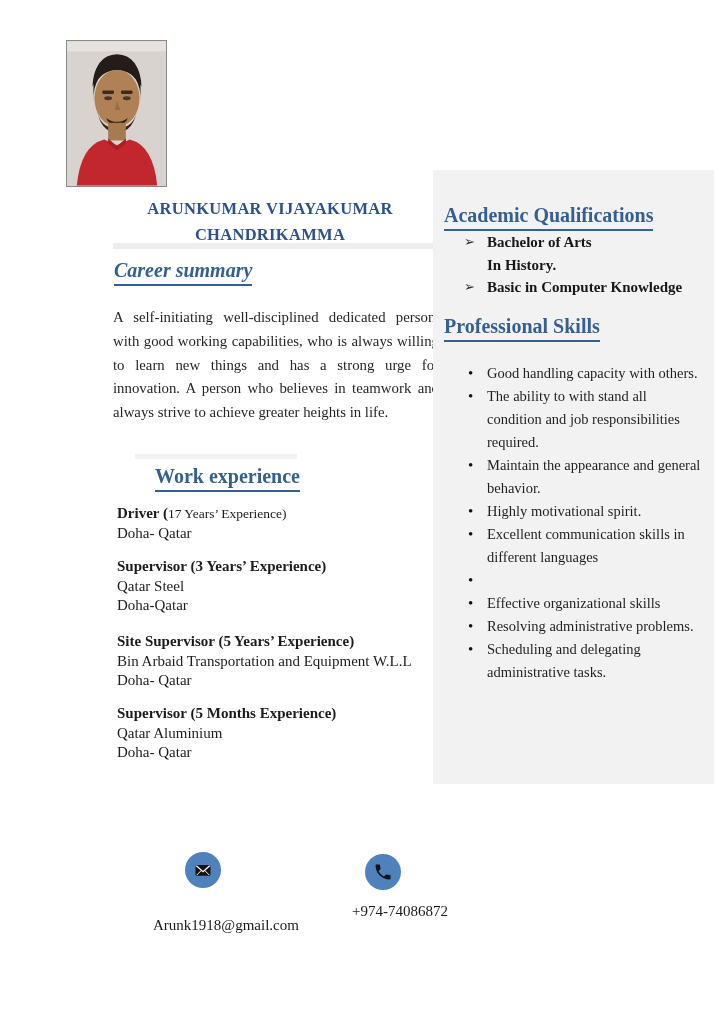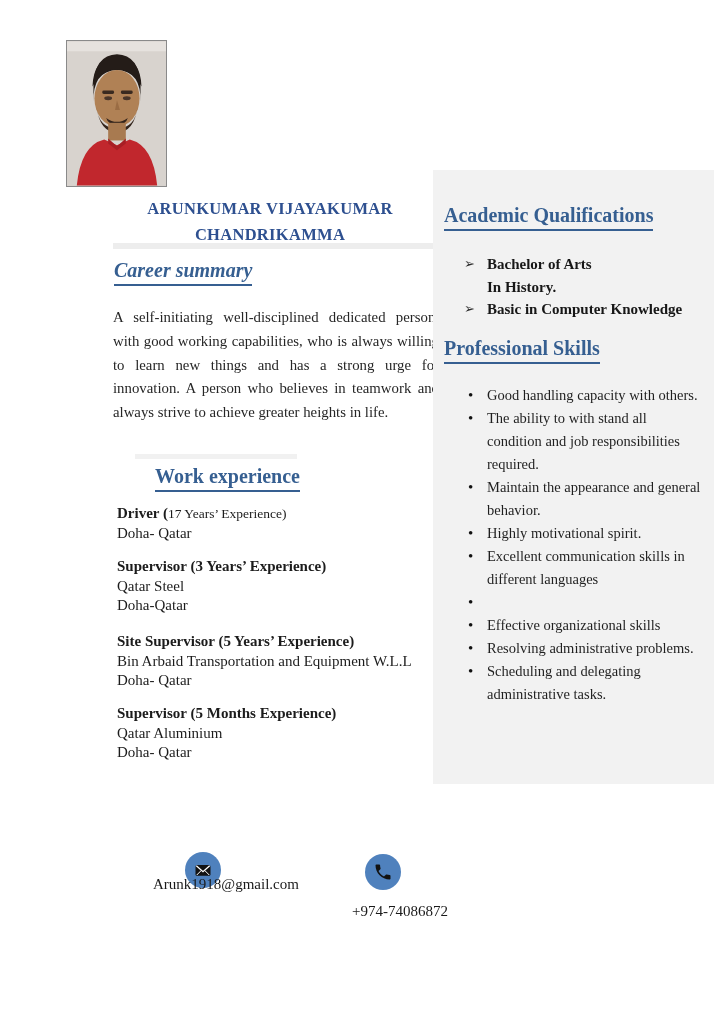--- a/index.html
+++ b/index.html
@@ -37,21 +37,21 @@
   .entry{position:absolute;left:117px;width:330px;font-size:15px;line-height:19.5px;color:#1c1c1c;}
   .entry .etitle{font-weight:bold;}
   .entry .etitle .rest{font-weight:normal;font-size:13.5px;}
 
   
   .panel{position:absolute;left:433px;top:170px;width:281px;height:614px;
          background:var(--panel-gray);padding:33px 12px 0 11px;}
   .panel .ph{color:var(--heading-blue);font-weight:bold;font-size:20px;line-height:24px;}
   .panel .ph span{display:inline-block;border-bottom:2px solid var(--heading-blue);padding-bottom:2px;}
 
-  ul.arrow-list{list-style:none;margin-top:22px;}
+  ul.arrow-list{list-style:none;}
   ul.arrow-list li{position:relative;padding-left:43px;font-weight:bold;font-size:15px;
                    line-height:22.5px;color:#171717;}
   ul.arrow-list li::before{content:"\27A2";position:absolute;left:20px;top:0;font-weight:normal;
                    font-size:13px;color:#2b2b2b;}
 
   .skills-h{margin-top:15px;}
   ul.dot-list{list-style:none;margin-top:20px;}
   ul.dot-list li{position:relative;padding-left:43px;width:258px;font-size:14.5px;
                  line-height:23px;color:#1f1f1f;min-height:23px;}
   ul.dot-list li::before{content:"\2022";position:absolute;left:24px;top:0;font-size:15px;color:#111;}
@@ -164,21 +164,21 @@
     </ul>
   </aside>
 
   <div class="cicon" style="left:185px;top:852px;">
     <svg width="20" height="20" viewBox="0 0 24 24">
       <rect x="3" y="6" width="18" height="13" rx="2" fill="#121212"></rect>
       <path d="M4 7 L12 14 L20 7" fill="none" stroke="#ffffff" stroke-width="1.6"></path>
       <path d="M4.5 18 L10 12.5 M19.5 18 L14 12.5" fill="none" stroke="#ffffff" stroke-width="1.2"></path>
     </svg>
   </div>
-  <div class="clabel" style="left:153px;top:876px;width:140px;">Arunk1918@gmail.com</div>
+  <div class="clabel" style="left:153px;top:917px;width:140px;">Arunk1918@gmail.com</div>
 
   <div class="cicon" style="left:365px;top:854px;">
     <svg width="20" height="20" viewBox="0 0 24 24">
       <path d="M6.62 10.79c1.44 2.83 3.76 5.14 6.59 6.59l2.2-2.2c.27-.27.67-.36 1.02-.24 1.12.37 2.33.57 3.57.57.55 0 1 .45 1 1V20c0 .55-.45 1-1 1-9.39 0-17-7.61-17-17 0-.55.45-1 1-1h3.5c.55 0 1 .45 1 1 0 1.25.2 2.45.57 3.57.11.35.03.74-.25 1.02l-2.2 2.2z" fill="#121212"></path>
     </svg>
   </div>
   <div class="clabel" style="left:345px;top:903px;width:110px;">+974-74086872</div>
 
 </div>
 

